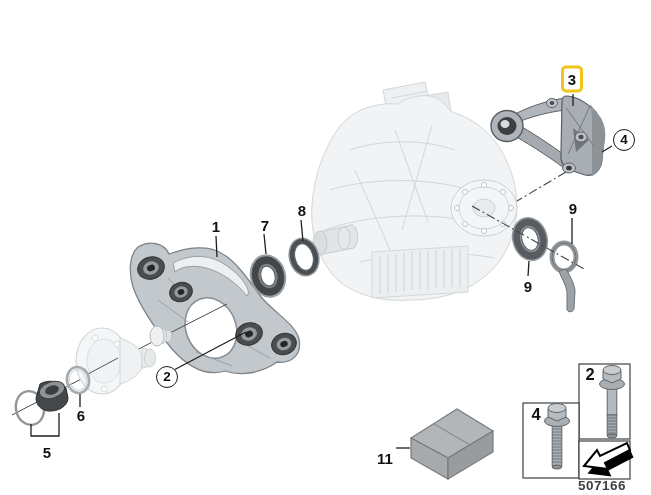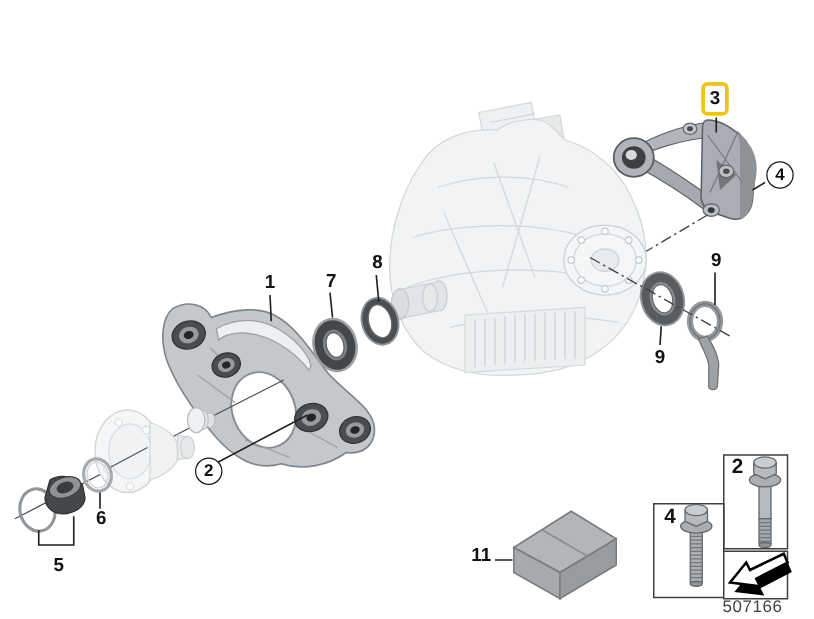--- a/index.html
+++ b/index.html
@@ -19,21 +19,21 @@
     background:#fff;display:flex;align-items:center;justify-content:center;
     font-size:13.5px;
   }
   .lbl.hl{
     width:16px;height:21px;border:3.5px solid #F0C419;border-radius:5px;
     background:#fff;display:flex;align-items:center;justify-content:center;
     font-size:15px;
   }
   .docnum{
     position:absolute;transform:translate(-50%,-50%);
-    font-size:13.5px;color:#3E4245;letter-spacing:.5px;font-weight:normal;
+    font-size:13.5px;color:#3E4245;letter-spacing:.5px;font-weight:bold;
   }
 </style>
 </head>
 <body>
 
 <div class="stage">
 
   <svg width="651" height="495" viewBox="0 0 651 495">
 
     <g stroke="#d2d7da" stroke-width="1" fill="#f1f3f4">
@@ -255,20 +255,20 @@
   <div class="lbl" style="left:216px;top:226px">1</div>
   <div class="lbl circled" style="left:167px;top:377px">2</div>
   <div class="lbl hl" style="left:572px;top:79px">3</div>
   <div class="lbl circled" style="left:624px;top:140px">4</div>
   <div class="lbl" style="left:47px;top:452px">5</div>
   <div class="lbl" style="left:81px;top:415px">6</div>
   <div class="lbl" style="left:265px;top:225px">7</div>
   <div class="lbl" style="left:302px;top:210px">8</div>
   <div class="lbl" style="left:528px;top:286px">9</div>
   <div class="lbl" style="left:573px;top:208px">9</div>
-  <div class="lbl" style="left:385px;top:444px">11</div>
+  <div class="lbl" style="left:385px;top:458px">11</div>
 
   <div class="lbl inset-num" style="left:590px;top:374px">2</div>
   <div class="lbl inset-num" style="left:536px;top:414px">4</div>
 
   <div class="docnum" style="left:602px;top:485px">507166</div>
 
 </div>
 
 </body></html>

